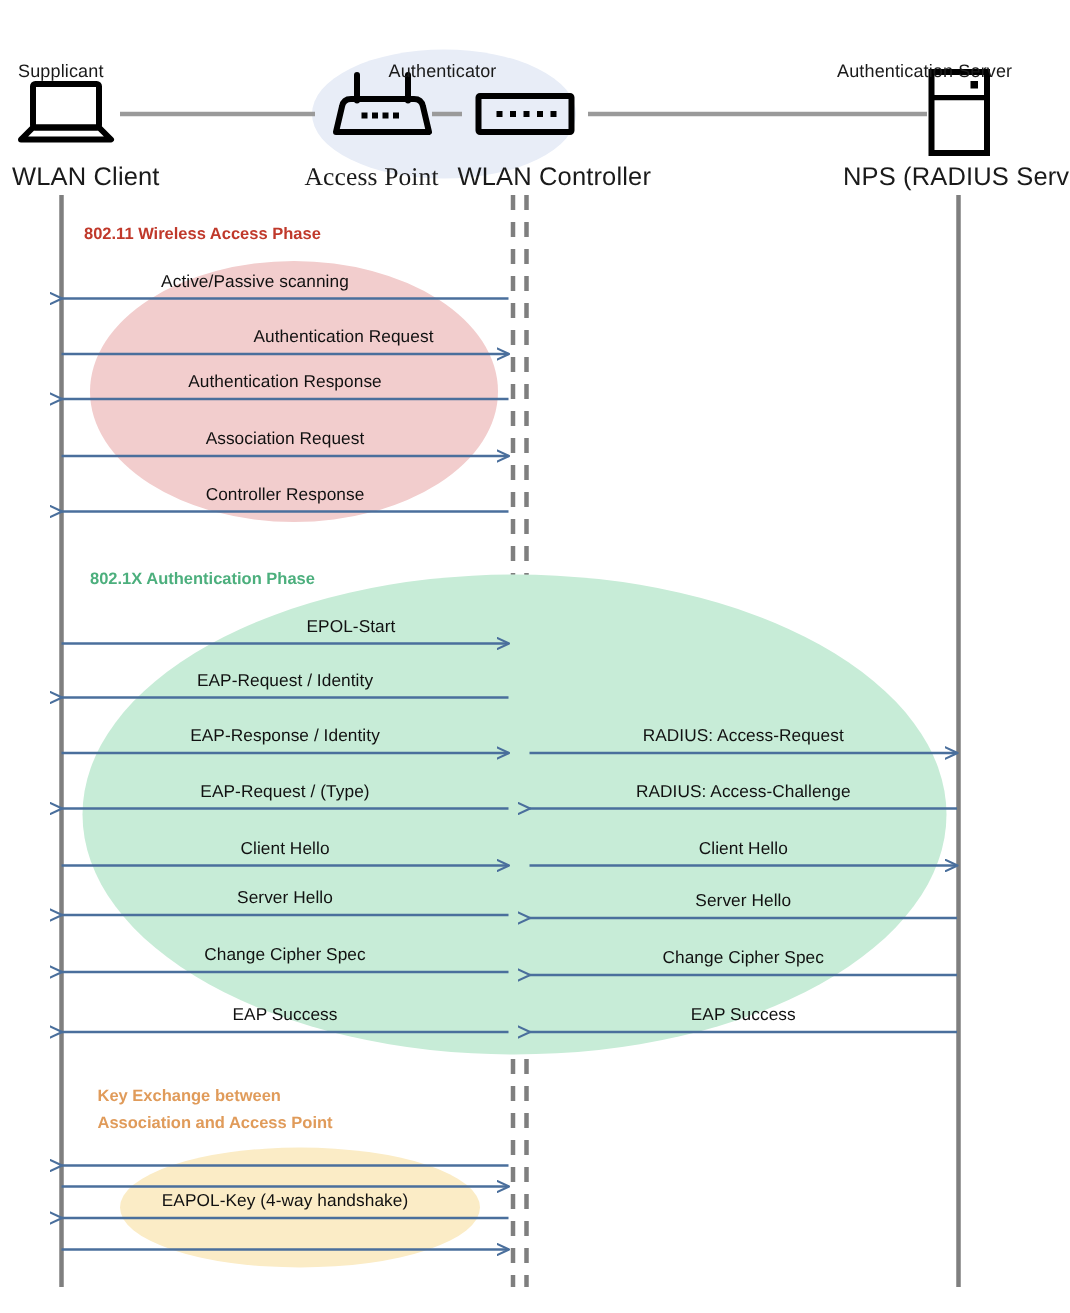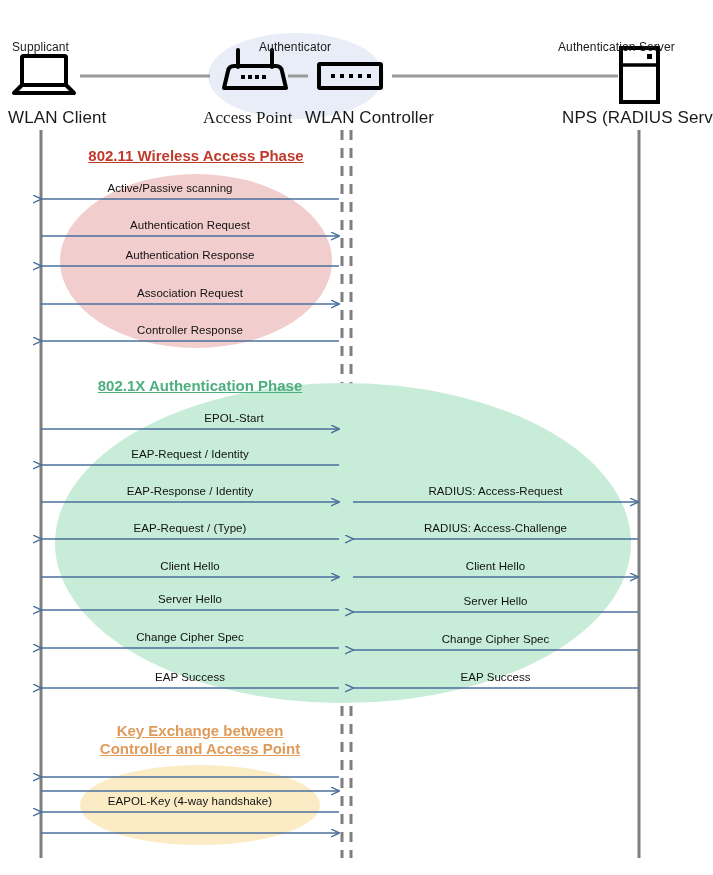--- a/index.html
+++ b/index.html
@@ -25,26 +25,25 @@
   }
   .dev-label{
     position:absolute;
     font-size:17px;
     color:#1a1a1a;
     white-space:nowrap;
     letter-spacing:.1px;
   }
   .phase-label{
     position:absolute;
-    font-size:15px;
+    font-size:11px;
     font-weight:bold;
     white-space:nowrap;
-    text-align:center;
+    text-align:left;
     line-height:18px;
-    text-decoration:underline;
   }
   .msg-label{
     position:absolute;
     font-size:11.5px;
     color:#111111;
     white-space:nowrap;
     text-align:center;
     letter-spacing:.05px;
   }
 </style>
@@ -149,26 +148,26 @@
   <div class="dev-label" style="left:562px;top:108px;">NPS (RADIUS Server)</div>
 
   <div class="phase-label" id="lbl-phase-80211" style="left:56px;top:147px;width:280px;color:#c0392b;">
       <div>802.11 Wireless Access Phase</div>
     </div>
   <div class="phase-label" id="lbl-phase-8021x" style="left:60px;top:377px;width:280px;color:#4caf7d;">
       <div>802.1X Authentication Phase</div>
     </div>
   <div class="phase-label" id="lbl-phase-key" style="left:65px;top:722px;width:270px;color:#e09b5a;">
       <div>Key Exchange between</div>
-      <div>Controller and Access Point</div>
+      <div>Association and Access Point</div>
     </div>
 
   <div id="label-layer">
       <div class="msg-label" style="left: 41px; width: 258px; top: 182px;">Active/Passive scanning</div>
-      <div class="msg-label" style="left: 41px; width: 298px; top: 219px;">Authentication Request</div>
+      <div class="msg-label" style="left: 41px; width: 298px; top: 219px; padding-left: 39px;">Authentication Request</div>
       <div class="msg-label" style="left: 41px; width: 298px; top: 249px;">Authentication Response</div>
       <div class="msg-label" style="left: 41px; width: 298px; top: 287px;">Association Request</div>
       <div class="msg-label" style="left: 41px; width: 298px; top: 324px;">Controller Response</div>
       <div class="msg-label" style="left: 41px; width: 298px; top: 412px; padding-left: 44px;">EPOL-Start</div>
       <div class="msg-label" style="left: 41px; width: 298px; top: 448px;">EAP-Request / Identity</div>
       <div class="msg-label" style="left: 41px; width: 298px; top: 485px;">EAP-Response / Identity</div>
       <div class="msg-label" style="left: 41px; width: 298px; top: 522px;">EAP-Request / (Type)</div>
       <div class="msg-label" style="left: 41px; width: 298px; top: 560px;">Client Hello</div>
       <div class="msg-label" style="left: 41px; width: 298px; top: 593px;">Server Hello</div>
       <div class="msg-label" style="left: 41px; width: 298px; top: 631px;">Change Cipher Spec</div>

